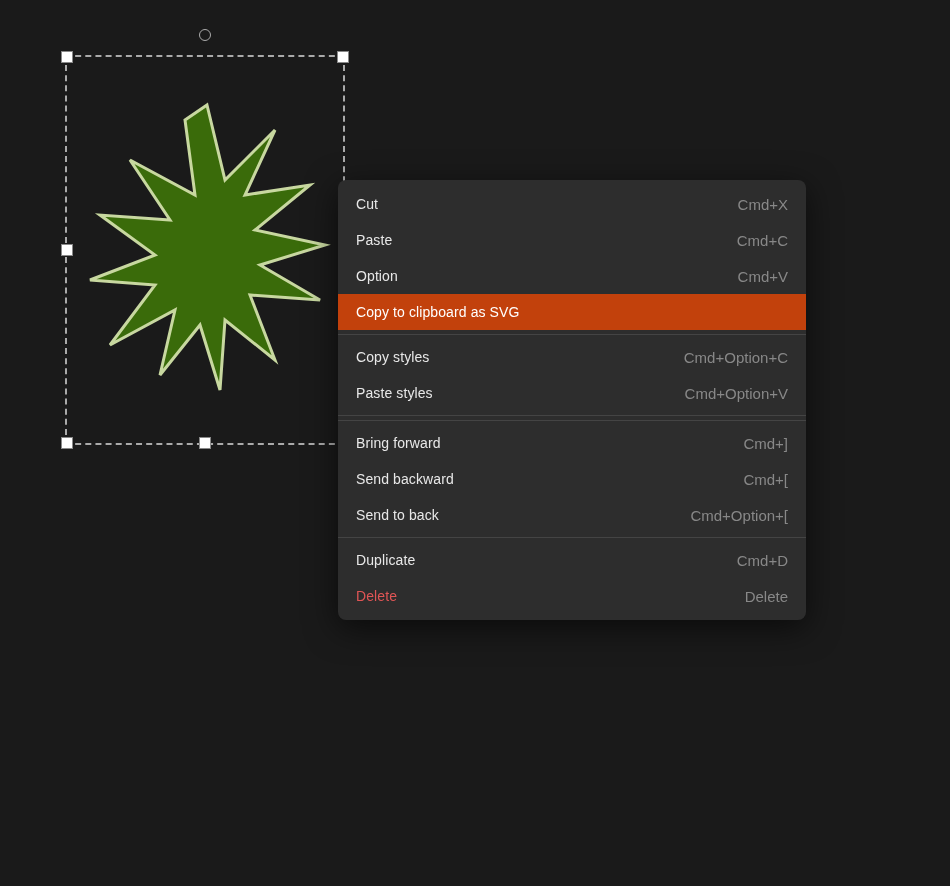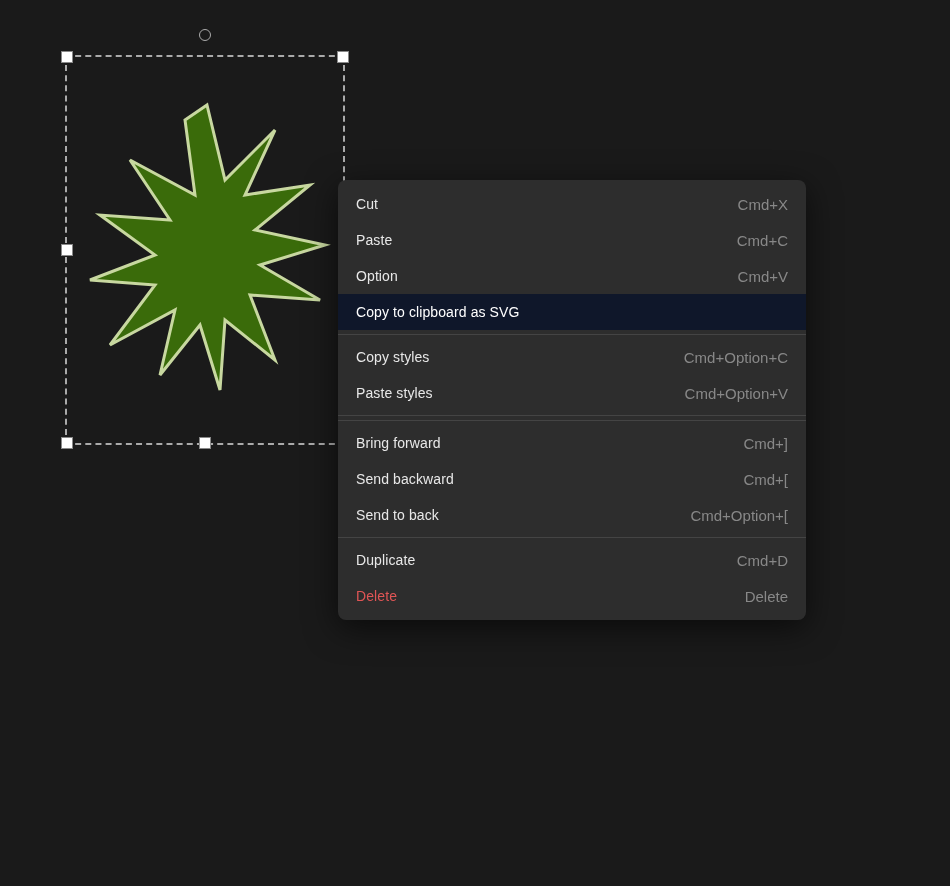--- a/index.html
+++ b/index.html
@@ -85,21 +85,21 @@
       display: flex;
       align-items: center;
       justify-content: space-between;
       padding: 9px 18px;
       cursor: pointer;
       user-select: none;
       min-height: 36px;
     }
 
     .menu-item.highlighted {
-      background: #0f172a;
+      background: #c2410c;
     }
 
     .menu-item.highlighted .item-label,
     .menu-item.highlighted .item-shortcut {
       color: #fff;
     }
 
     .menu-item.delete-item .item-label {
       color: #e05555;
     }

